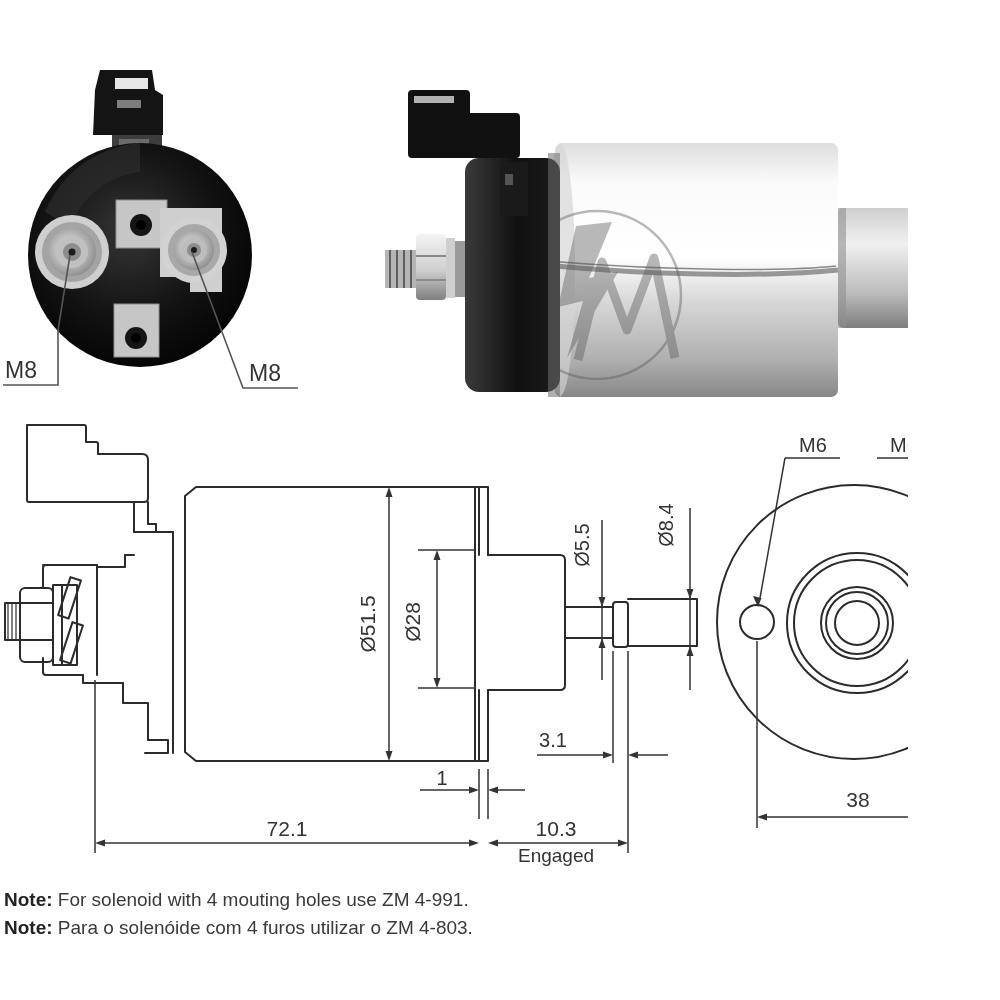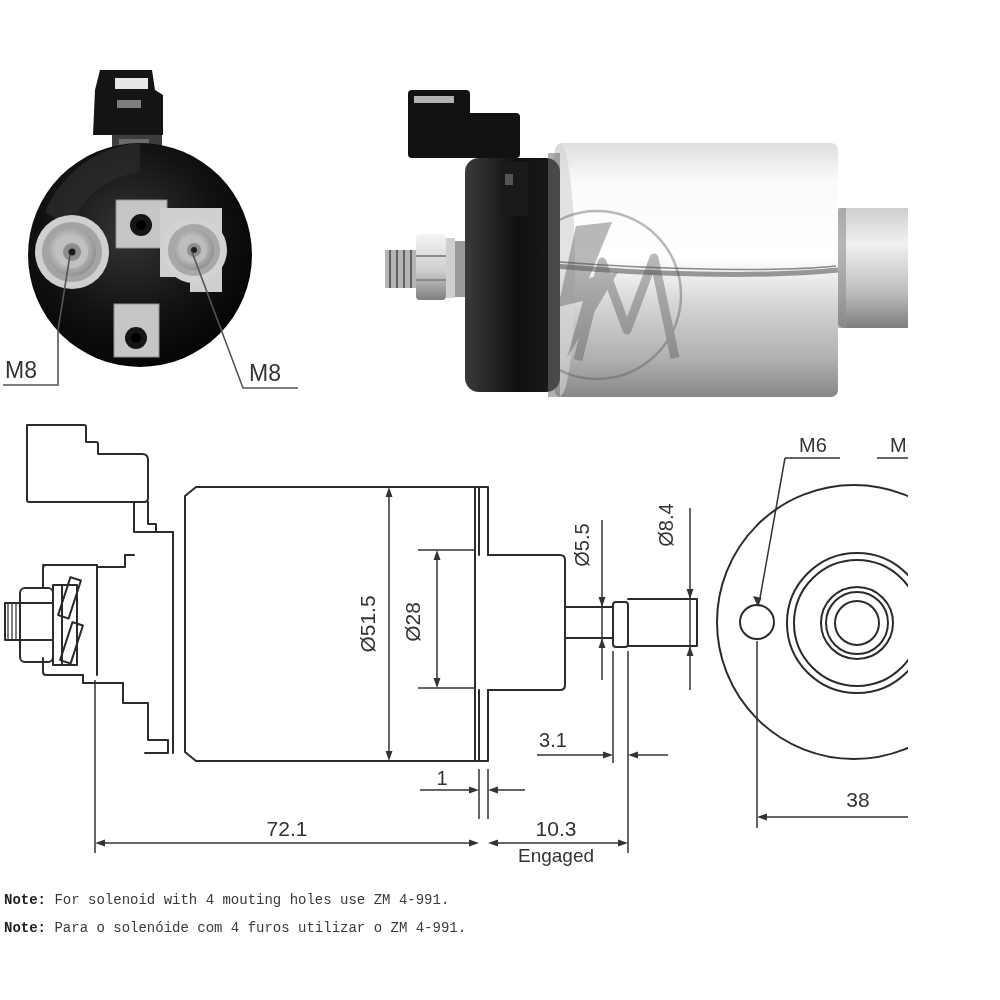--- a/index.html
+++ b/index.html
@@ -2,21 +2,21 @@
 <html><head>
 <meta charset="utf-8">
 <style>
   html,body{margin:0;padding:0;background:#fff;}
   .stage{
     position:relative;width:908px;height:1000px;background:#fff;overflow:hidden;
     font-family:"Liberation Sans", sans-serif;color:#333;
   }
   .layer{position:absolute;}
   svg text{font-family:"Liberation Sans", sans-serif;}
-  .notes{position:absolute;left:4px;top:886px;font-size:14px;line-height:28px;color:#3a3a3a;font-family:Liberation Mono, monospace;}
+  .notes{position:absolute;left:4px;top:886px;font-size:19px;line-height:28px;color:#3a3a3a;}
   .notes .prefix{font-weight:bold;color:#222;}
 </style>
 </head>
 <body>
 
 <div class="stage">
 
   <svg class="layer" style="left:0;top:52px" width="310" height="345" viewBox="0 0 310 345">
     <defs>
       <radialGradient id="gBody" cx="45%" cy="40%" r="70%">
@@ -258,17 +258,17 @@
     <text x="158" y="399" font-size="21" fill="#333" text-anchor="middle">38</text>
   </svg>
 
   <div class="notes">
     <div>
       <span class="prefix">Note:</span>
       <span>For solenoid with 4 mouting holes use ZM 4-991.</span>
     </div>
     <div>
       <span class="prefix">Note:</span>
-      <span>Para o solenóide com 4 furos utilizar o ZM 4-991.</span>
+      <span>Para o solenóide com 4 furos utilizar o ZM 4-803.</span>
     </div>
   </div>
 
 </div>
 
 </body></html>

